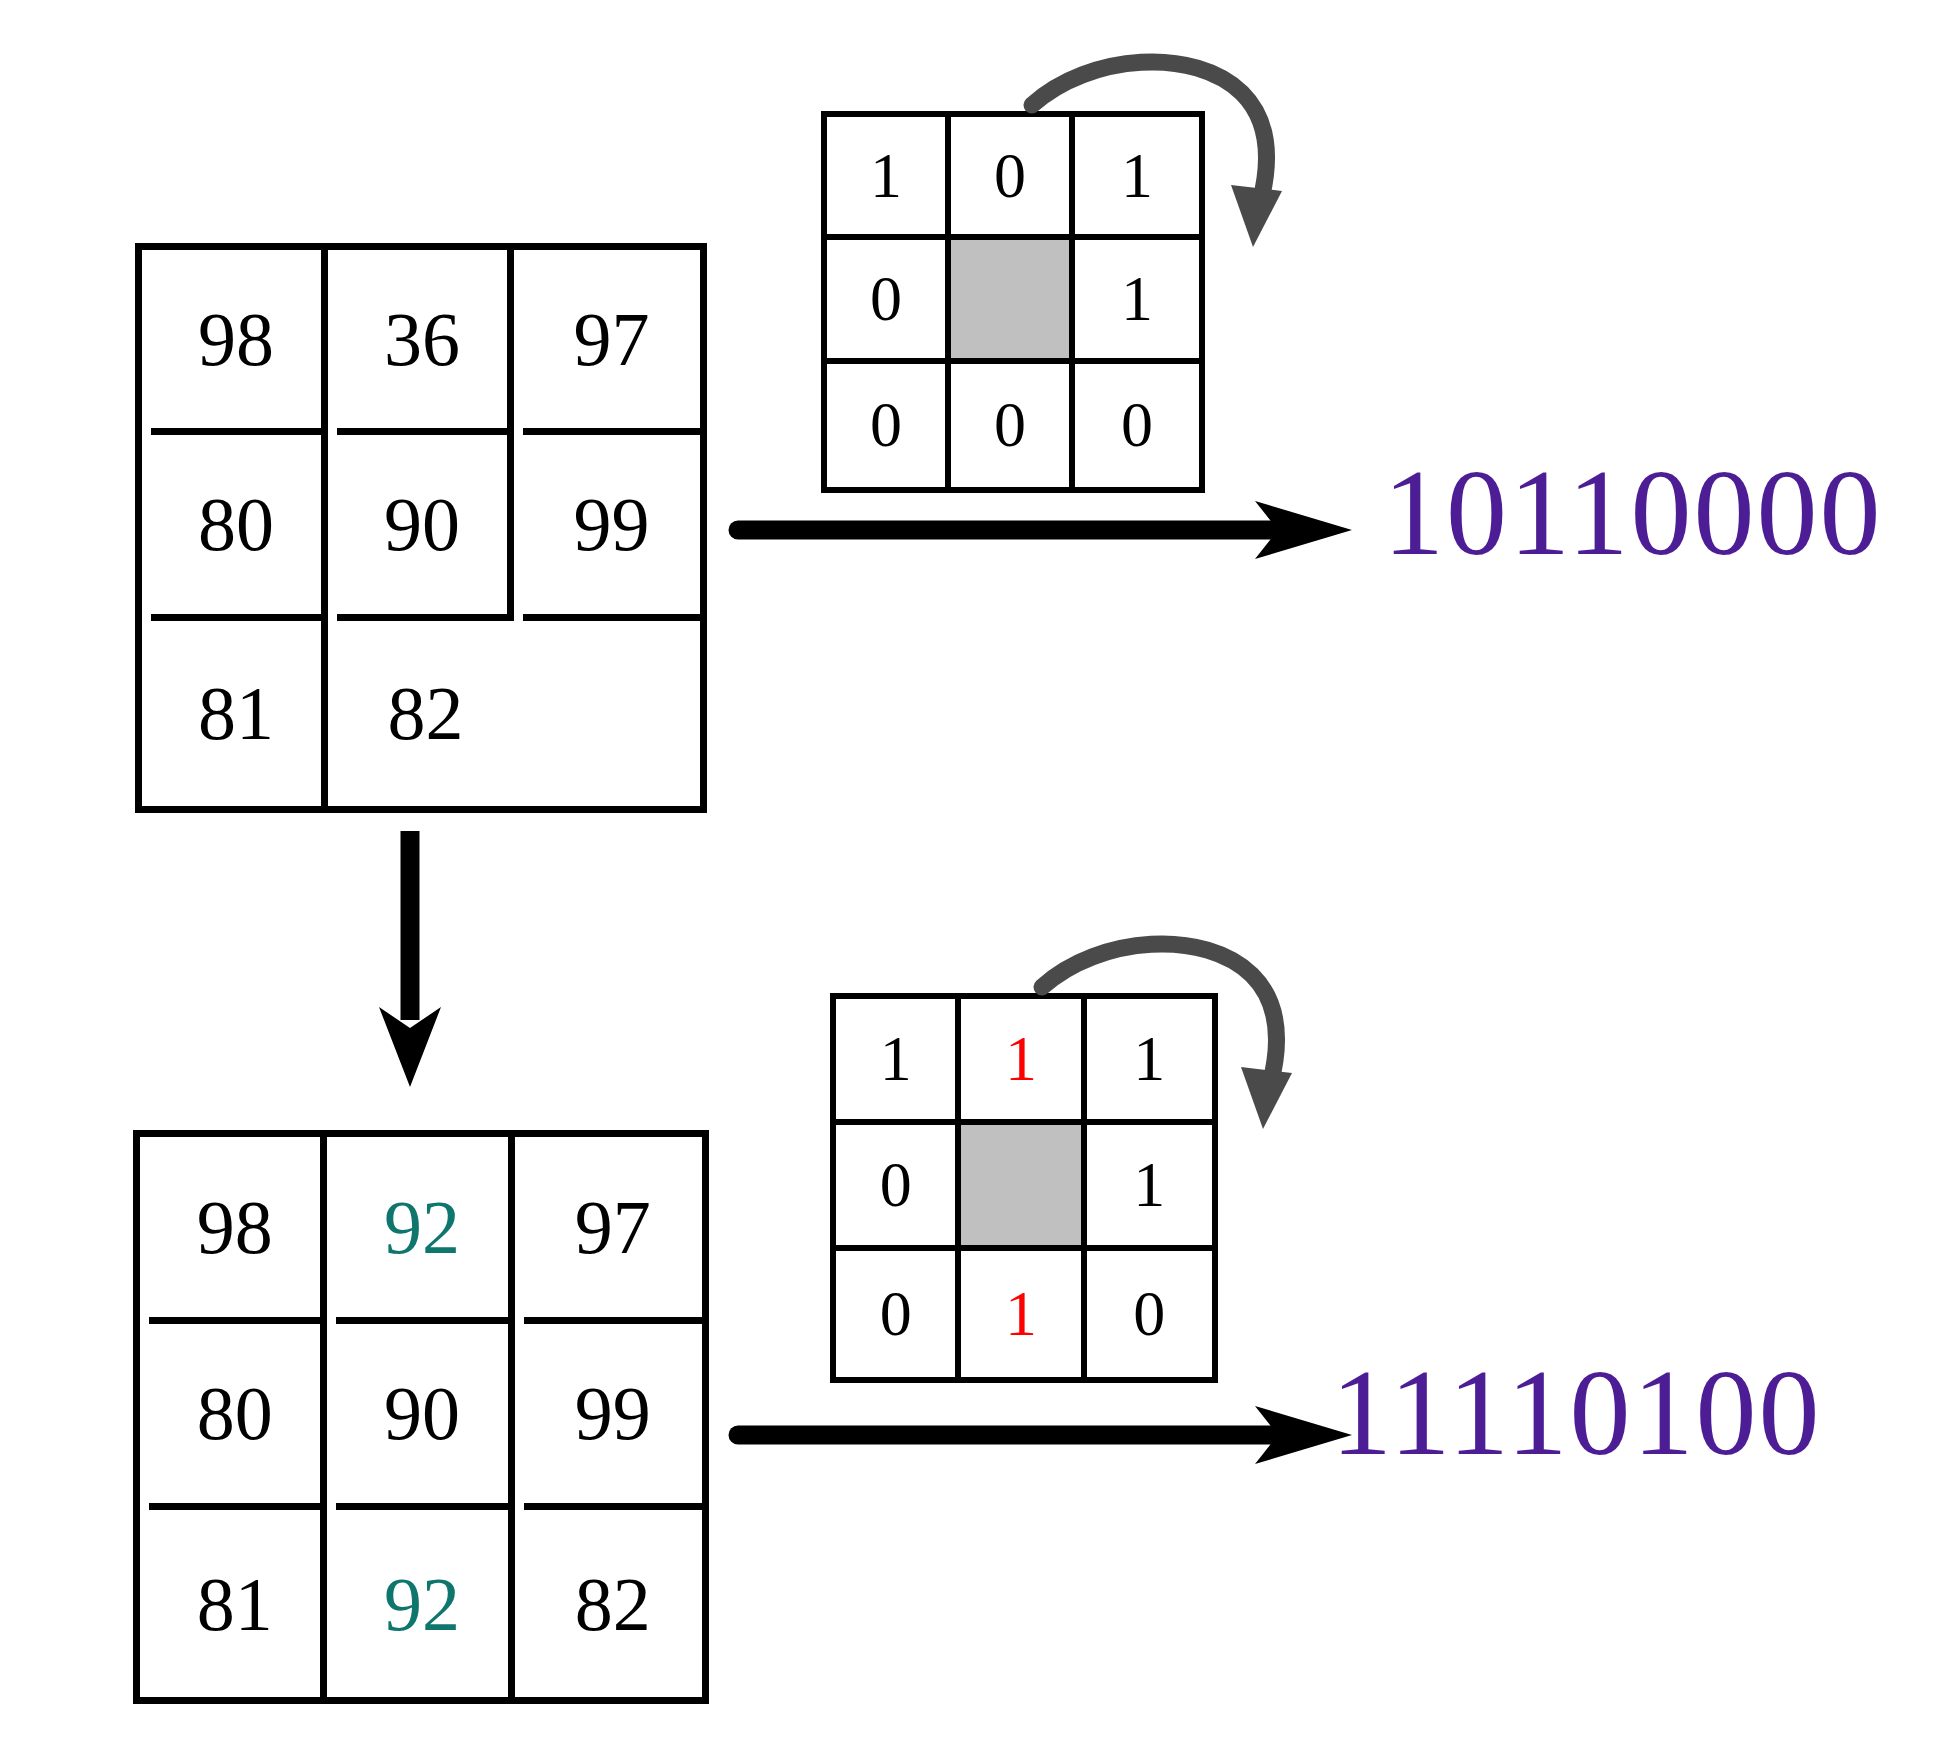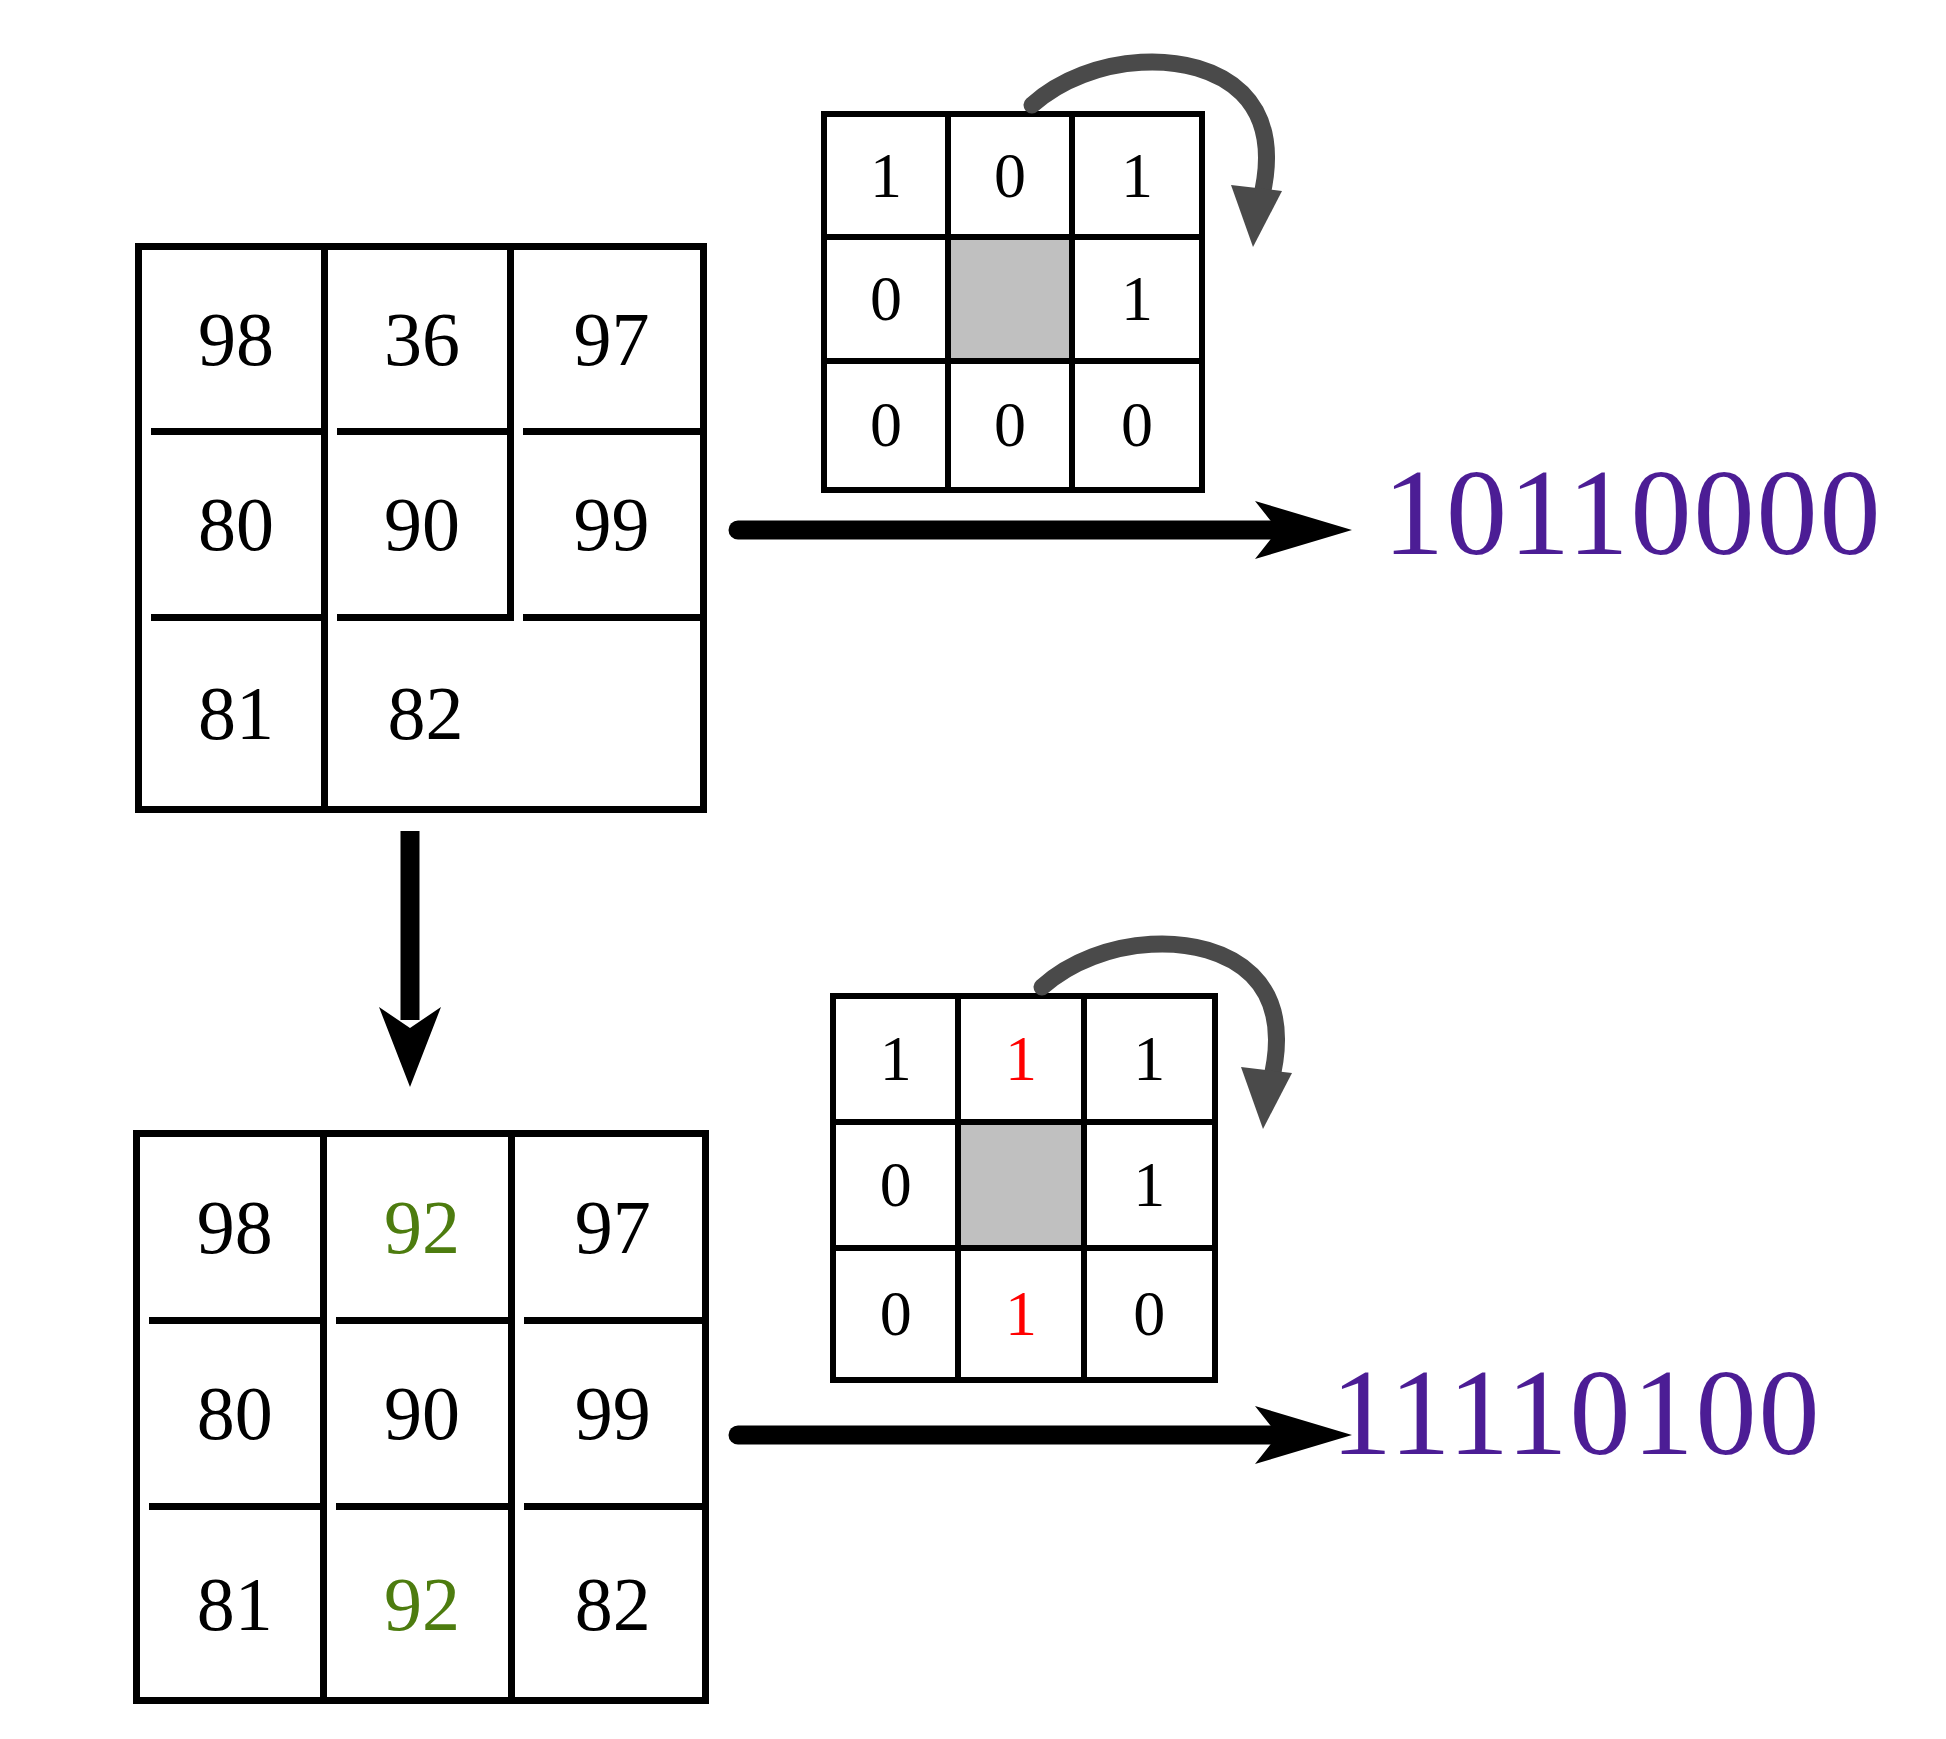--- a/index.html
+++ b/index.html
@@ -33,21 +33,21 @@
     display: flex;
     align-items: center;
     justify-content: center;
     font-size: 76px;
     line-height: 1;
     color: #000000;
     margin-left: 9px;
   }
   .pix-cell.c3 { border-right: none; }
   .pix-cell.r3 { border-bottom: none; }
-  .pix-cell.noise { color: #4d7c0f; }
+  .pix-cell.noise { color: #0f766e; }
 
   
   .bin-matrix {
     position: absolute;
     display: grid;
     grid-template-columns: repeat(3, 1fr);
     grid-template-rows: repeat(3, 1fr);
     border: 6px solid #000000;
     box-sizing: border-box;
     background: #ffffff;

